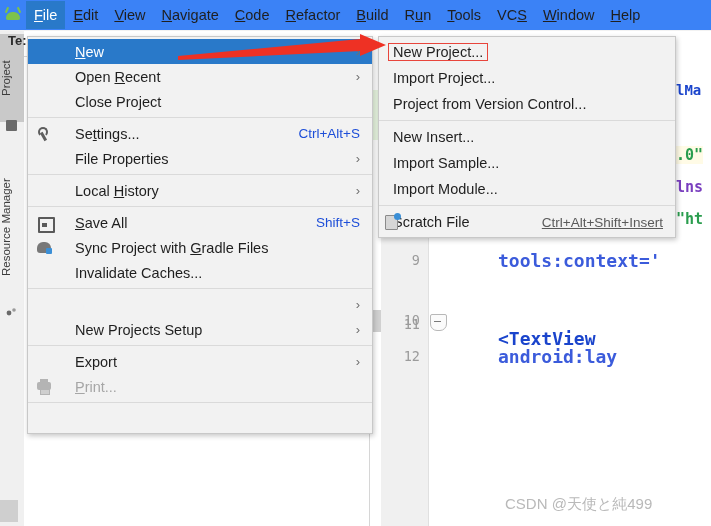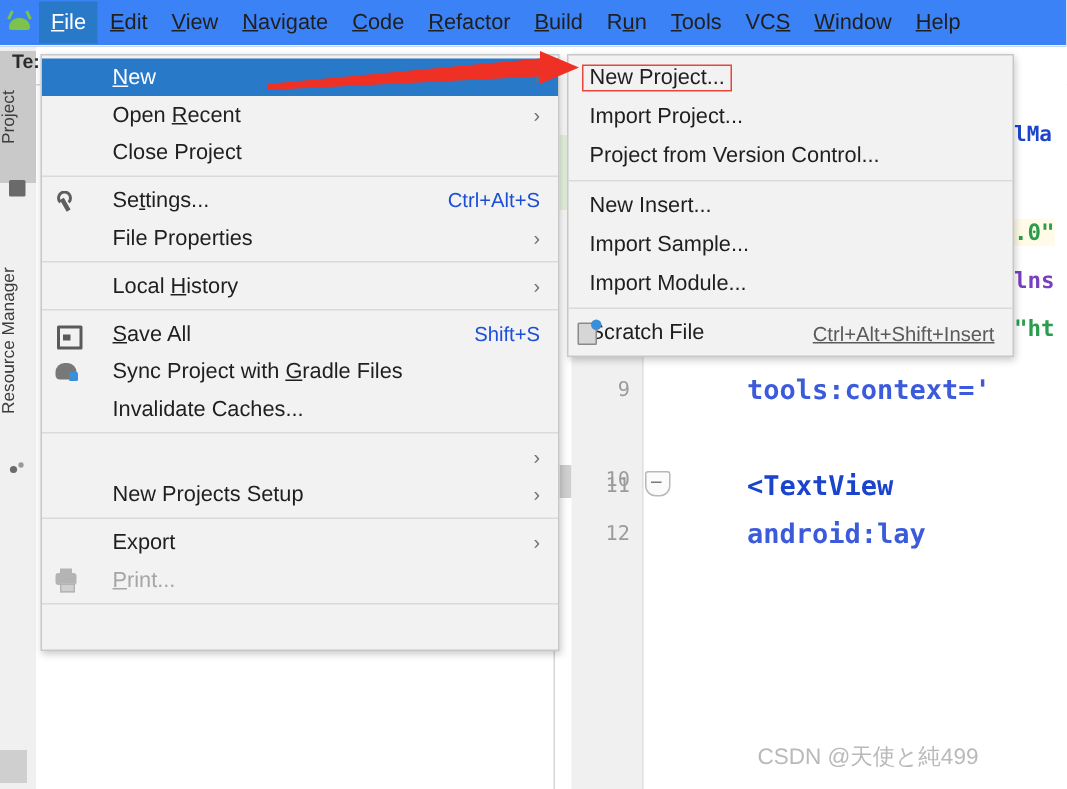--- a/index.html
+++ b/index.html
@@ -263,21 +263,21 @@
     <div class="fold" style="top:258px;"></div>
 
     <div class="codeline c-ns hl-yellow" style="top:2px;">xmlns:tools</div>
     <div class="codeline c-attr" style="top:34px;">android:layout_</div>
     <div class="codeline c-attr" style="top:66px;">android:layout_</div>
     <div class="codeline c-attr" style="top:98px;">android:backgro</div>
     <div class="codeline c-attr" style="top:130px;">android:gravity</div>
     <div class="codeline c-attr" style="top:162px;">android:orienta</div>
     <div class="codeline c-attr" style="top:194px;">tools:context='</div>
     <div class="codeline" style="top:226px;"></div>
-    <div class="codeline c-tag" style="top:258px;">&lt;TextView</div>
+    <div class="codeline c-tag" style="top:272px;">&lt;TextView</div>
     <div class="codeline c-attr" style="top:290px;">android:lay</div>
   </div>
 
   <div style="position:absolute;left:676px;top:82px;font-size:14px;font-weight:bold;color:#1a44cc;font-family:'DejaVu Sans Mono',monospace;">lMa</div>
   <div style="position:absolute;left:676px;top:146px;font-size:15px;font-weight:bold;color:#2a9d4e;background:#fffbe6;font-family:'DejaVu Sans Mono',monospace;">.0"</div>
   <div style="position:absolute;left:676px;top:178px;font-size:15px;font-weight:bold;color:#7a3fbf;font-family:'DejaVu Sans Mono',monospace;">lns</div>
   <div style="position:absolute;left:676px;top:210px;font-size:15px;font-weight:bold;color:#2a9d4e;font-family:'DejaVu Sans Mono',monospace;">"ht</div>
 
   <div class="menubar">
     <div class="android-logo">

